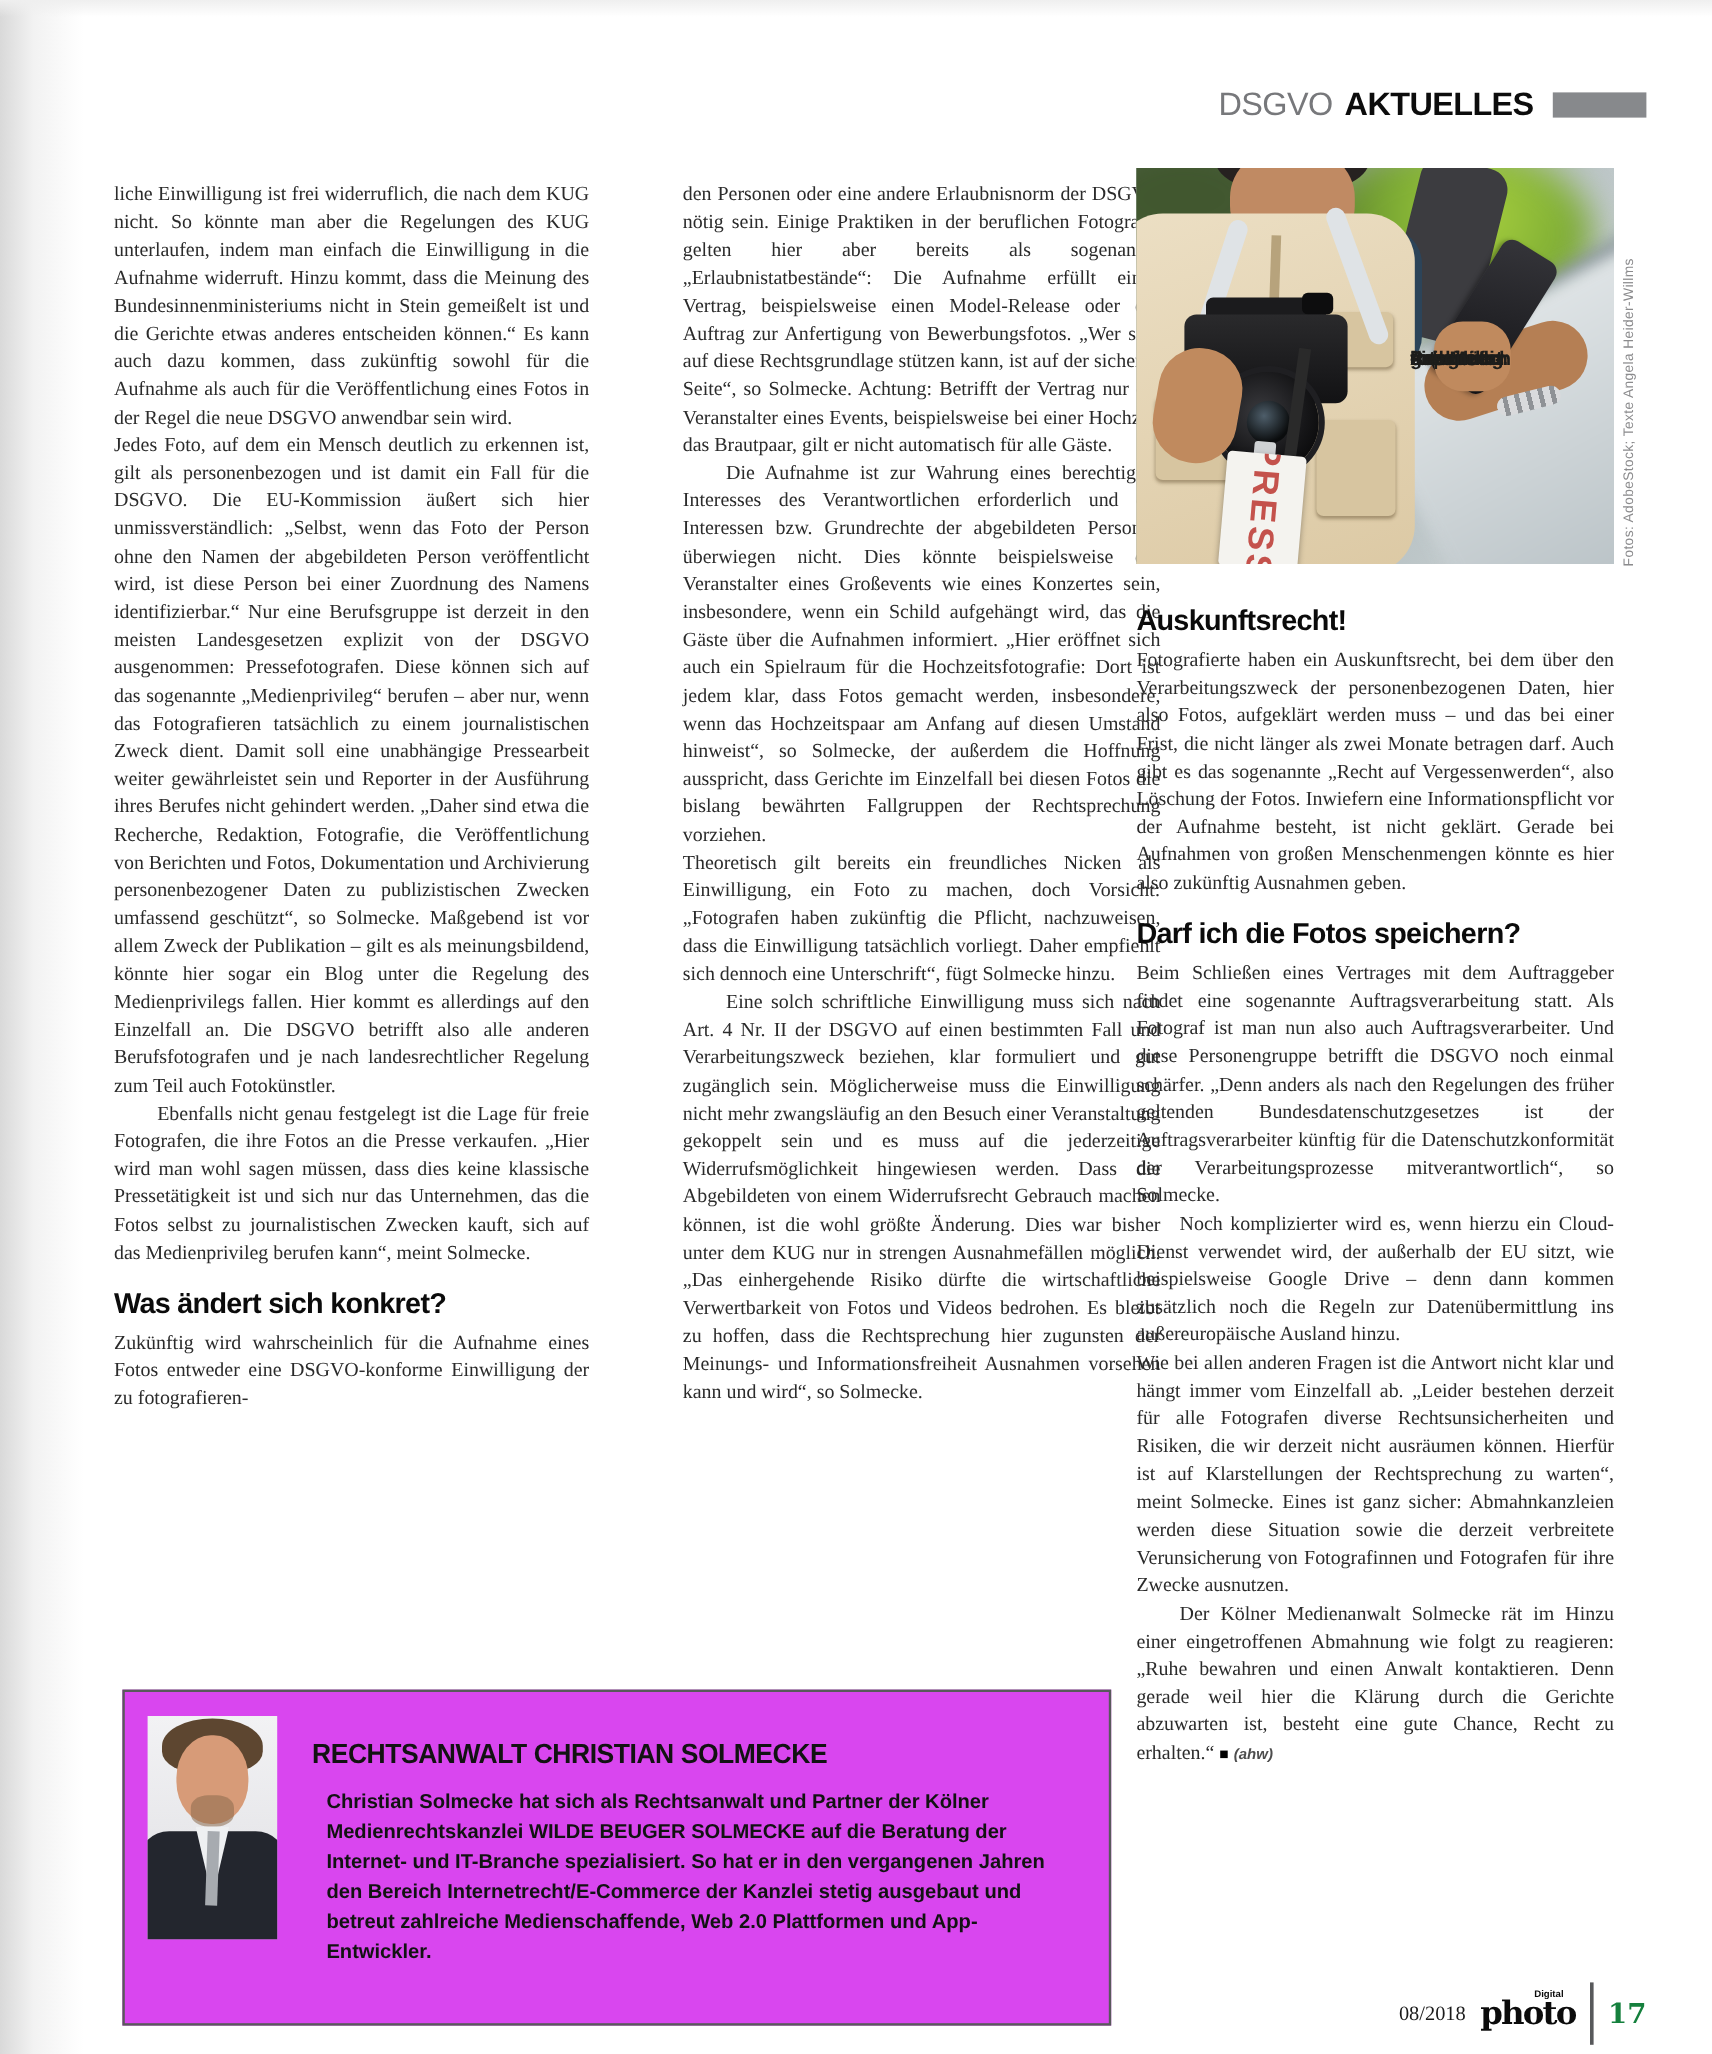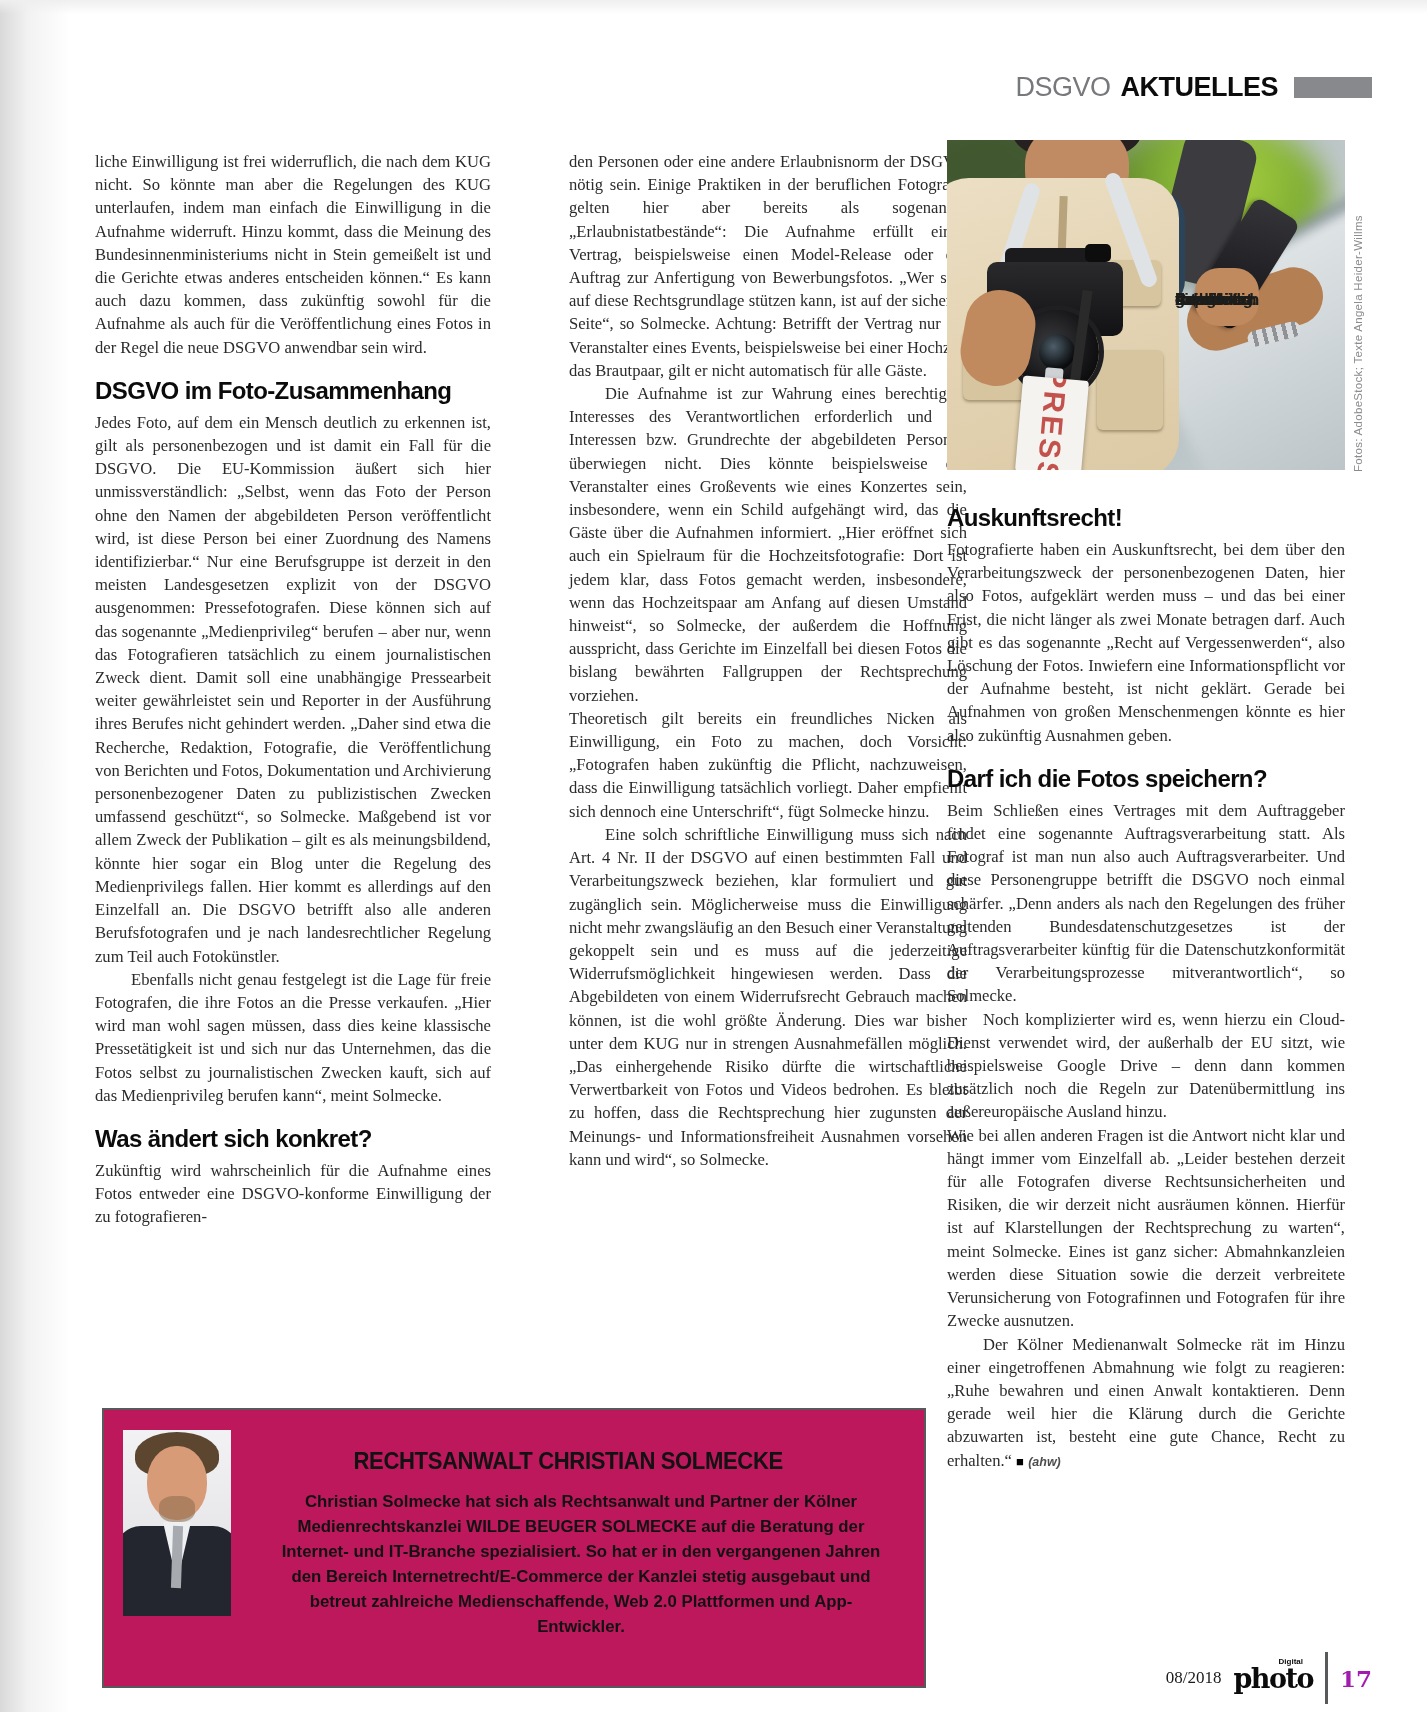--- a/index.html
+++ b/index.html
@@ -102,21 +102,21 @@
   .caption-marker{color:#463b33;margin-right:4px;font-size:17px;letter-spacing:-2px;}
 
   .photo-credit{
     position:absolute;left:1352px;top:140px;height:332px;
     writing-mode:vertical-rl;transform:rotate(180deg);
     font-family:"Liberation Sans",sans-serif;font-size:11.5px;color:#8b8b8d;
     letter-spacing:.3px;white-space:nowrap;display:flex;align-items:flex-start;}
 
   
   .author-box{position:absolute;left:102px;top:1408px;width:820px;height:276px;
-    border:2px solid #58595b;background:#be185d;text-align:center;}
+    border:2px solid #58595b;background:#d946ef;}
   .portrait{position:absolute;left:19px;top:20px;width:108px;height:186px;
     background:linear-gradient(180deg,#f2f2f4,#dfdfe3);overflow:hidden;}
   .portrait *{position:absolute;}
   .po-hair{left:12px;top:2px;width:84px;height:46px;border-radius:50% 50% 40% 40%;background:#5d4630;}
   .po-face{left:24px;top:16px;width:60px;height:74px;border-radius:48%;background:#d79b78;}
   .po-beard{left:36px;top:66px;width:36px;height:26px;border-radius:40%;background:#8a6a4c;opacity:.55;}
   .po-suit{left:-8px;top:96px;width:124px;height:96px;border-radius:26px 26px 0 0;background:#23262e;}
   .po-shirt{left:40px;top:92px;width:28px;height:60px;background:#eef0f2;
     clip-path:polygon(0 0,100% 0,50% 100%);}
   .po-tie{left:49px;top:96px;width:10px;height:62px;background:#a7abb0;transform:rotate(2deg);}
@@ -128,40 +128,39 @@
 
   
   .footer{position:absolute;top:1648px;left:0;right:55px;height:60px;
     display:flex;justify-content:flex-end;align-items:center;gap:12px;}
   .footer-issue{font-family:"Liberation Serif",serif;font-size:17px;color:#1a1a1a;}
   .footer-logo{position:relative;font-family:"DejaVu Serif",serif;font-weight:bold;
     font-size:27px;letter-spacing:-1.5px;color:#0b0b0b;line-height:1;}
   .footer-logo .logo-small{position:absolute;top:-7px;right:10px;
     font-family:"Liberation Sans",sans-serif;font-weight:bold;font-size:8px;letter-spacing:0;}
   .footer-divider{width:3px;height:52px;background:#58595b;}
-  .footer-page{font-family:"DejaVu Serif",serif;font-weight:bold;font-size:23px;color:#a21caf;}
+  .footer-page{font-family:"DejaVu Serif",serif;font-weight:bold;font-size:23px;color:#15803d;}
 </style>
 </head>
 <body>
 
 <div class="page">
   <div class="edge-shade"></div>
   <div class="top-shade"></div>
 
   <div class="header">
     <div class="header-inner">
       <span class="kicker">DSGVO</span>
       <span class="section-title">AKTUELLES</span>
       <span class="header-bar"></span>
     </div>
   </div>
 
   <div class="col" id="col1">
     <p>liche Einwilligung ist frei widerruflich, die nach dem KUG nicht. So könnte man aber die Regelungen des KUG unterlaufen, indem man einfach die Einwilligung in die Aufnahme widerruft. Hinzu kommt, dass die Meinung des Bundesinnenministeriums nicht in Stein gemeißelt ist und die Gerichte etwas anderes entscheiden können.“ Es kann auch dazu kommen, dass zukünftig sowohl für die Aufnahme als auch für die Veröffentlichung eines Fotos in der Regel die neue DSGVO anwendbar sein wird.</p>
-    <h2>DSGVO im Foto-Zusammenhang</h2>
     <p>Jedes Foto, auf dem ein Mensch deutlich zu erkennen ist, gilt als personenbezogen und ist damit ein Fall für die DSGVO. Die EU-Kommission äußert sich hier unmissverständlich: „Selbst, wenn das Foto der Person ohne den Namen der abgebildeten Person veröffentlicht wird, ist diese Person bei einer Zuordnung des Namens identifizierbar.“ Nur eine Berufsgruppe ist derzeit in den meisten Landesgesetzen explizit von der DSGVO ausgenommen: Pressefotografen. Diese können sich auf das sogenannte „Medienprivileg“ berufen – aber nur, wenn das Fotografieren tatsächlich zu einem journalistischen Zweck dient. Damit soll eine unabhängige Pressearbeit weiter gewährleistet sein und Reporter in der Ausführung ihres Berufes nicht gehindert werden. „Daher sind etwa die Recherche, Redaktion, Fotografie, die Veröffentlichung von Berichten und Fotos, Dokumentation und Archivierung personenbezogener Daten zu publizistischen Zwecken umfassend geschützt“, so Solmecke. Maßgebend ist vor allem Zweck der Publikation – gilt es als meinungsbildend, könnte hier sogar ein Blog unter die Regelung des Medienprivilegs fallen. Hier kommt es allerdings auf den Einzelfall an. Die DSGVO betrifft also alle anderen Berufsfotografen und je nach landesrechtlicher Regelung zum Teil auch Fotokünstler.</p>
     <p class="ind">Ebenfalls nicht genau festgelegt ist die Lage für freie Fotografen, die ihre Fotos an die Presse verkaufen. „Hier wird man wohl sagen müssen, dass dies keine klassische Pressetätigkeit ist und sich nur das Unternehmen, das die Fotos selbst zu journalistischen Zwecken kauft, sich auf das Medienprivileg berufen kann“, meint Solmecke.</p>
     <h2>Was ändert sich konkret?</h2>
     <p>Zukünftig wird wahrscheinlich für die Aufnahme eines Fotos entweder eine DSGVO-konforme Einwilligung der zu fotografieren-</p>
   </div>
 
   <div class="col" id="col2">
     <p>den Personen oder eine andere Erlaubnisnorm der DSGVO nötig sein. Einige Praktiken in der beruflichen Fotografie gelten hier aber bereits als sogenannte „Erlaubnistatbestände“: Die Aufnahme erfüllt einen Vertrag, beispielsweise einen Model-Release oder der Auftrag zur Anfertigung von Bewerbungsfotos. „Wer sich auf diese Rechtsgrundlage stützen kann, ist auf der sicheren Seite“, so Solmecke. Achtung: Betrifft der Vertrag nur die Veranstalter eines Events, beispielsweise bei einer Hochzeit das Brautpaar, gilt er nicht automatisch für alle Gäste.</p>
     <p class="ind">Die Aufnahme ist zur Wahrung eines berechtigten Interesses des Verantwortlichen erforderlich und die Interessen bzw. Grundrechte der abgebildeten Personen überwiegen nicht. Dies könnte beispielsweise der Veranstalter eines Großevents wie eines Konzertes sein, insbesondere, wenn ein Schild aufgehängt wird, das die Gäste über die Aufnahmen informiert. „Hier eröffnet sich auch ein Spielraum für die Hochzeitsfotografie: Dort ist jedem klar, dass Fotos gemacht werden, insbesondere, wenn das Hochzeitspaar am Anfang auf diesen Umstand hinweist“, so Solmecke, der außerdem die Hoffnung ausspricht, dass Gerichte im Einzelfall bei diesen Fotos die bislang bewährten Fallgruppen der Rechtsprechung vorziehen.</p>
     <p>Theoretisch gilt bereits ein freundliches Nicken als Einwilligung, ein Foto zu machen, doch Vorsicht: „Fotografen haben zukünftig die Pflicht, nachzuweisen, dass die Einwilligung tatsächlich vorliegt. Daher empfiehlt sich dennoch eine Unterschrift“, fügt Solmecke hinzu.</p>

